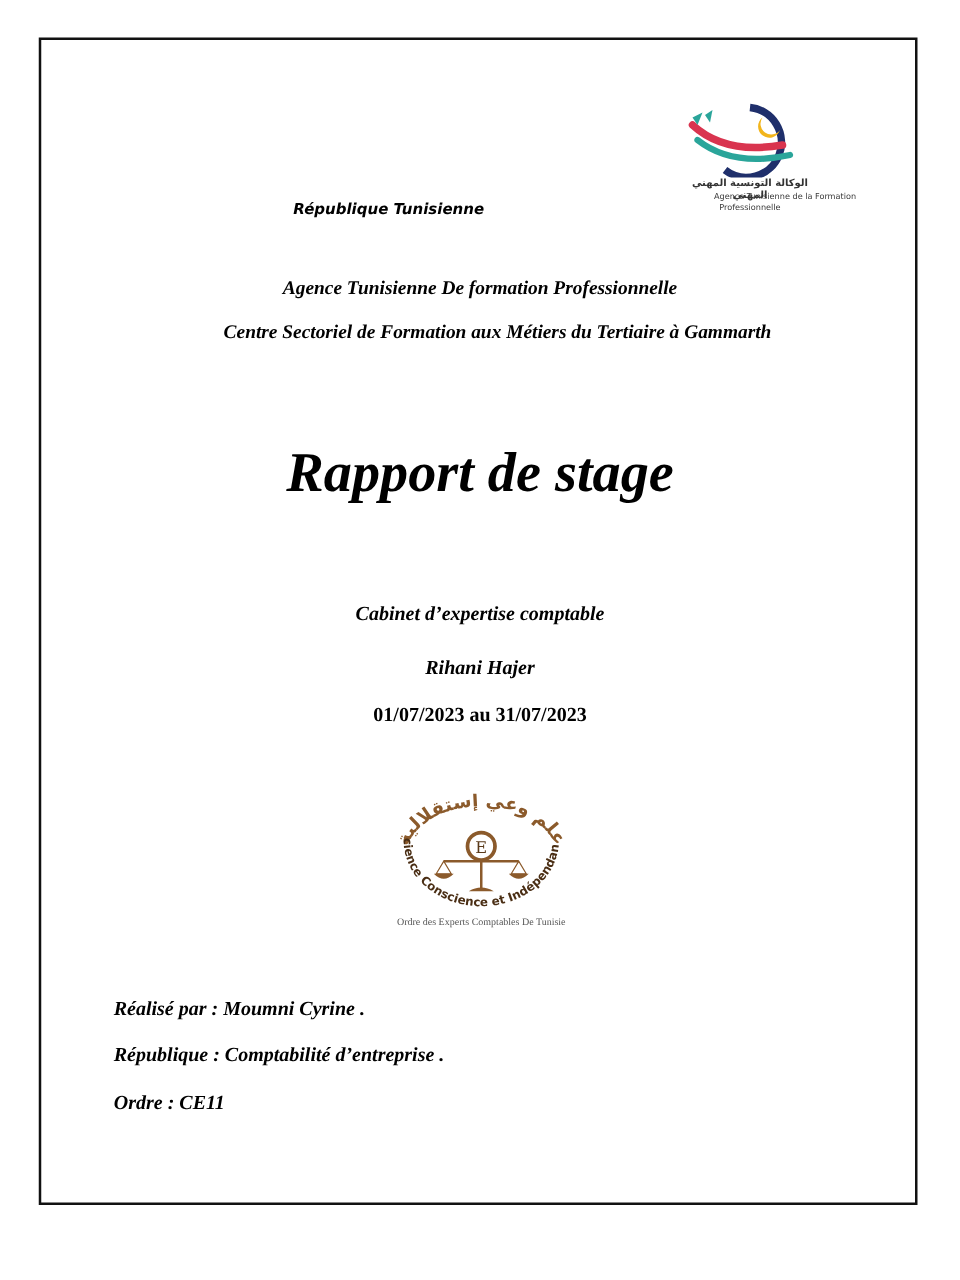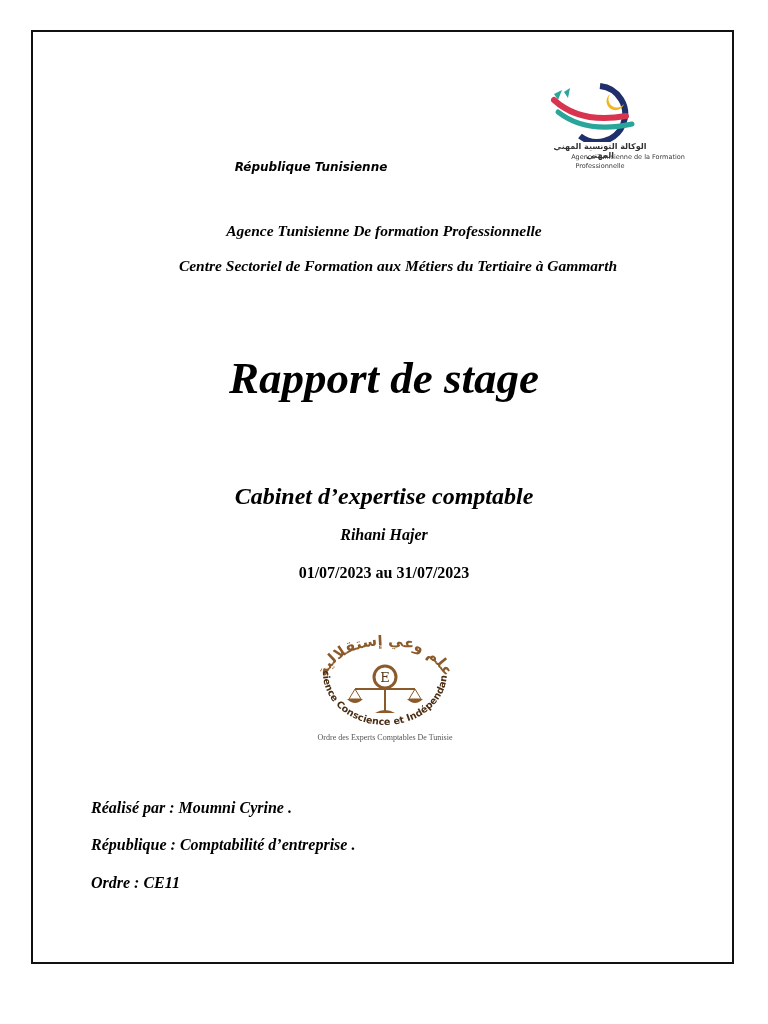--- a/index.html
+++ b/index.html
@@ -3,21 +3,21 @@
 <meta charset="utf-8">
 <style>
   html, body { margin: 0; padding: 0; background: #ffffff; }
   body { width: 768px; height: 1024px; position: relative; overflow: hidden; font-family: "Liberation Serif", serif; color: #000; }
   .page-border { position: absolute; left: 31px; top: 30px; width: 703px; height: 934px; border: 2px solid #111; box-sizing: border-box; }
   .abs { position: absolute; }
   .center { left: 0; width: 768px; text-align: center; }
   .republique { top: 160px; left: 0; width: 622px; text-align: center; font-family: "DejaVu Sans", sans-serif; font-style: italic; font-weight: bold; font-size: 12px; }
   .agency-line { font-style: italic; font-weight: bold; font-size: 15.5px; }
   .title { top: 352px; font-style: italic; font-weight: bold; font-size: 45px; letter-spacing: 0px; }
-  .sub1 { top: 483px; font-style: italic; font-weight: bold; font-size: 24px; }
+  .sub1 { top: 483px; font-style: italic; font-weight: bold; font-size: 16px; }
   .sub2 { top: 526px; font-style: italic; font-weight: bold; font-size: 16px; }
   .sub3 { top: 564px; font-weight: bold; font-size: 16px; }
   .info { left: 91px; font-style: italic; font-weight: bold; font-size: 16px; }
   .logo-atfp { left: 540px; top: 80px; width: 120px; height: 100px; }
   .logo-oect { left: 285px; top: 635px; width: 200px; height: 112px; }
   .atfp-caption { position: absolute; left: 0; width: 120px; text-align: center; font-family: "DejaVu Sans", sans-serif; color: #3a3a3a; }
   .oect-caption { position: absolute; left: 0; top: 98px; width: 200px; text-align: center; font-family: "Liberation Serif", serif; font-size: 8px; color: #555; }
 </style>
 </head>
 <body>

